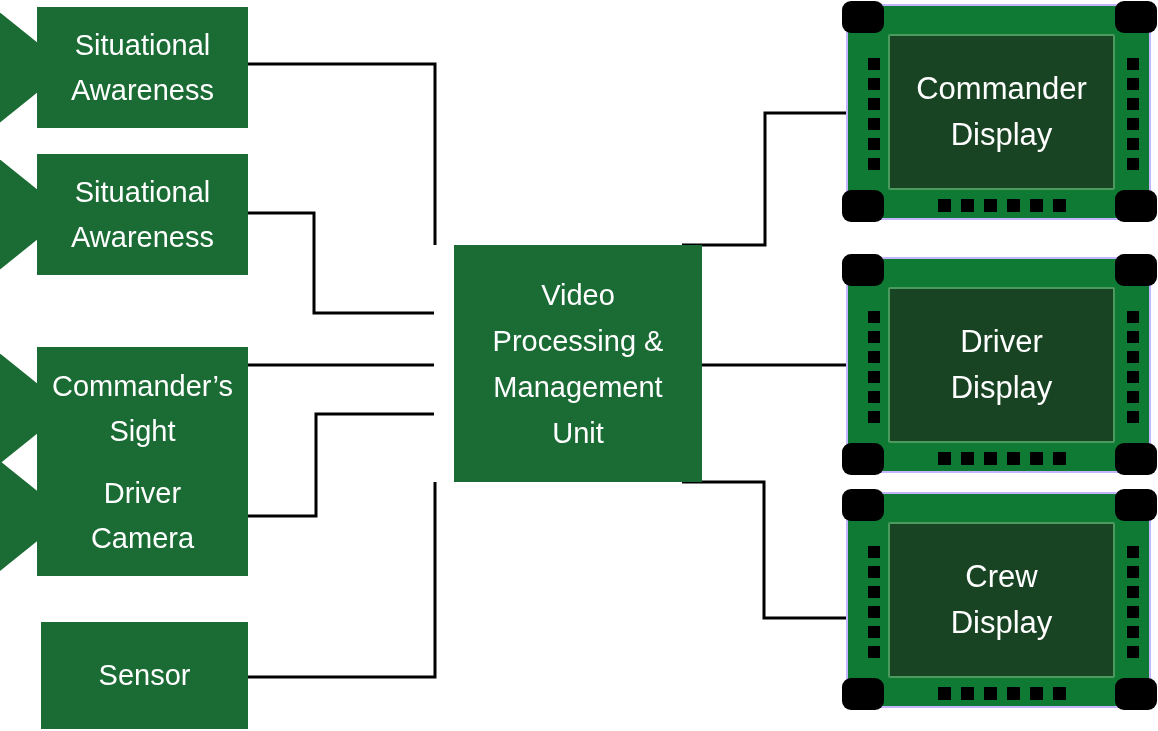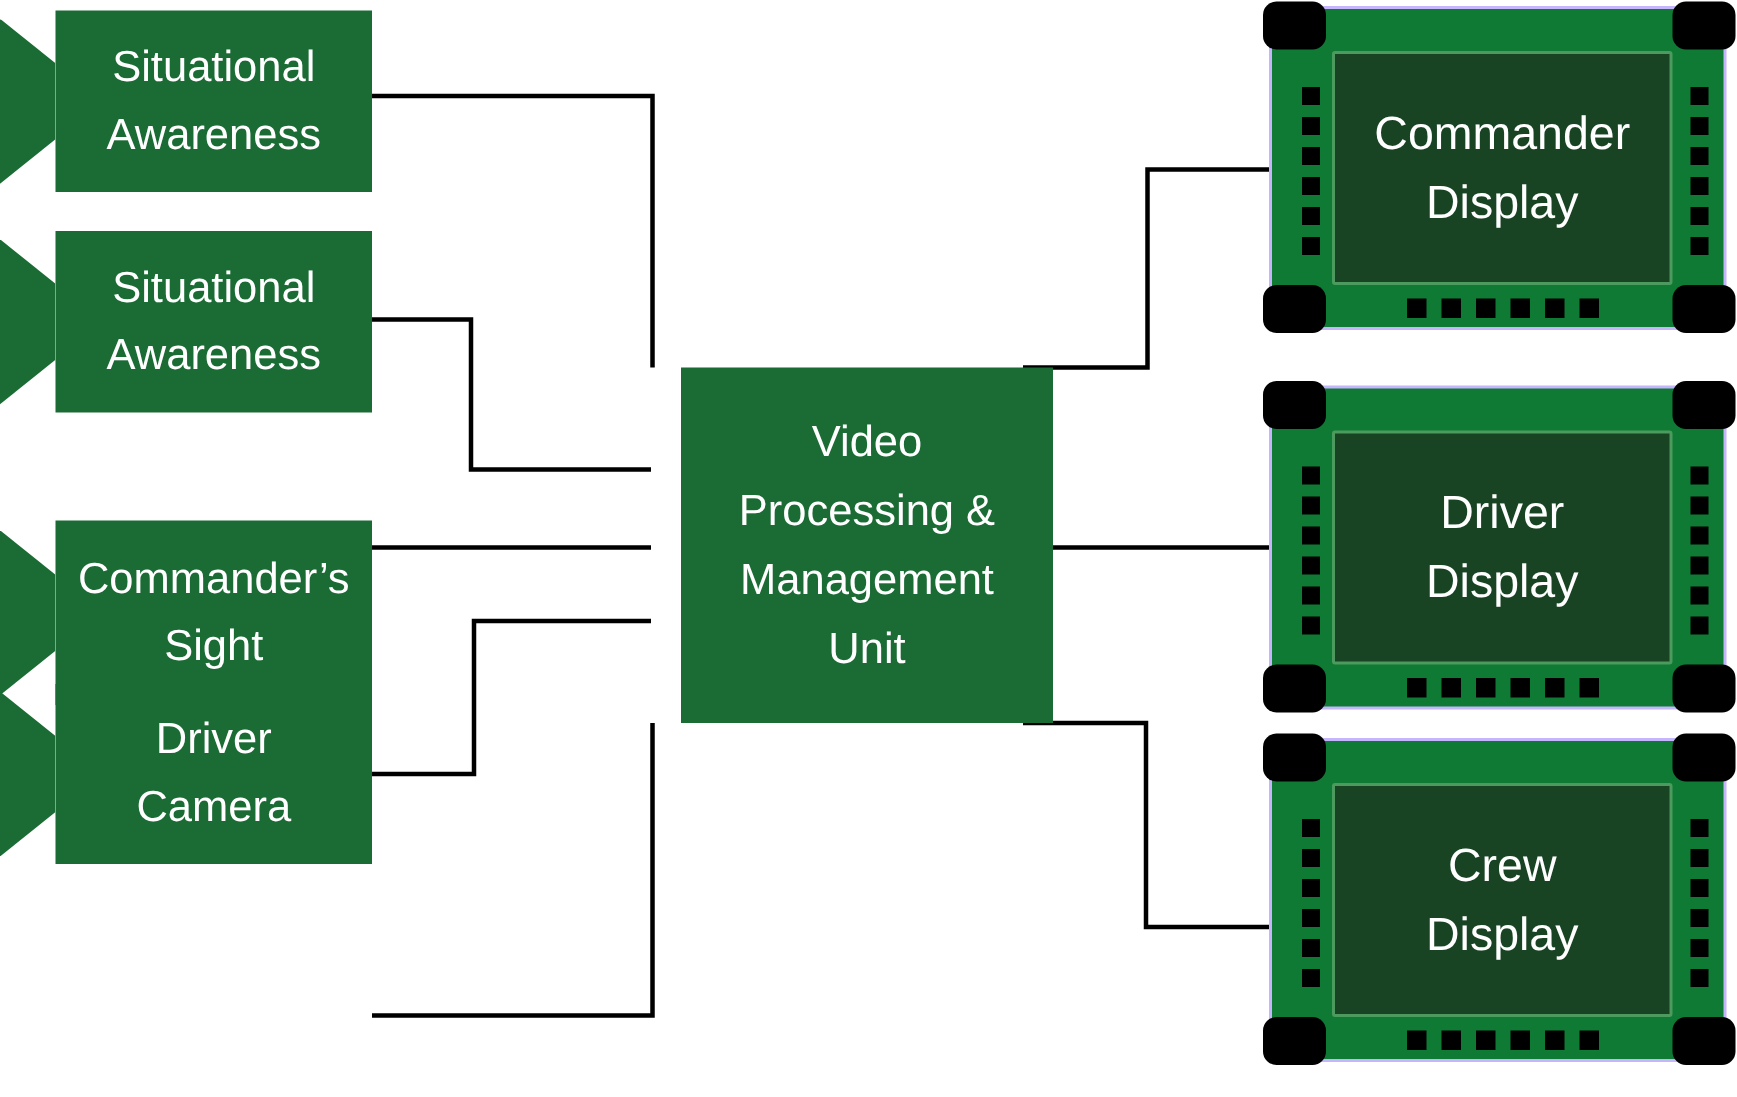--- a/index.html
+++ b/index.html
@@ -170,20 +170,23 @@
   <div class="src s3">
     <div class="cone"></div>
     <div class="label">Commander’s
 Sight</div>
   </div>
   <div class="src s4">
     <div class="cone"></div>
     <div class="label">Driver
 Camera</div>
   </div>
+  <div class="src s5">
+    <div class="label">Sensor</div>
+  </div>
 
   <div class="vpmu">
     <div class="label">Video
 Processing &amp;
 Management
 Unit</div>
   </div>
 
   <div class="display d1">
     <div class="dots side left">

